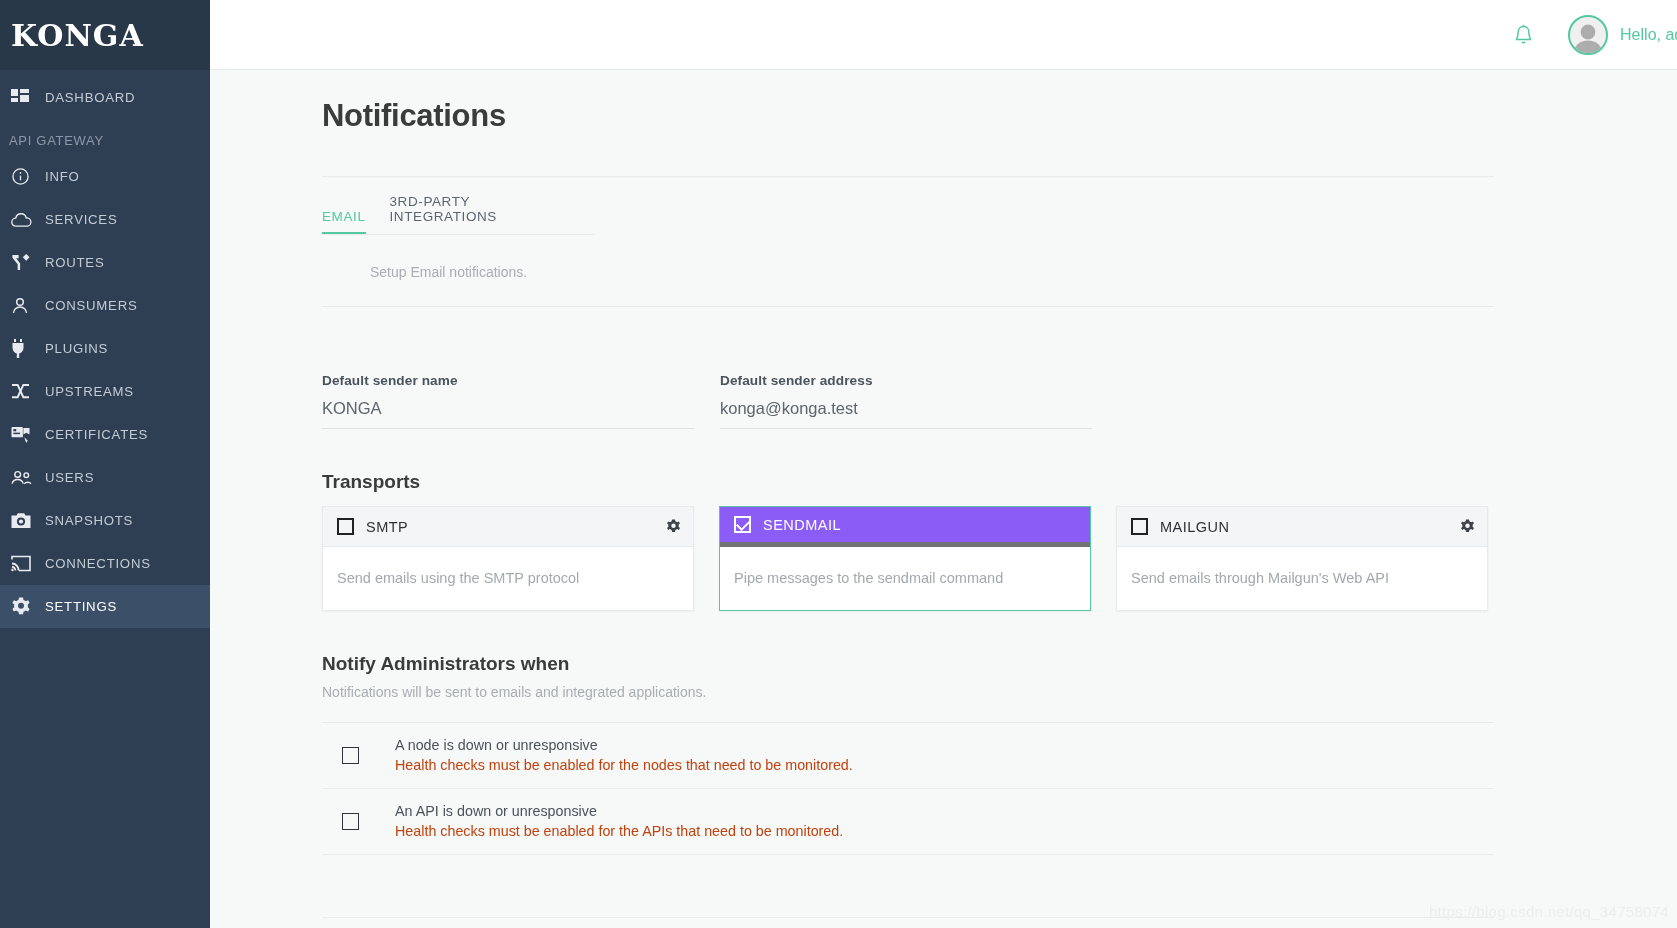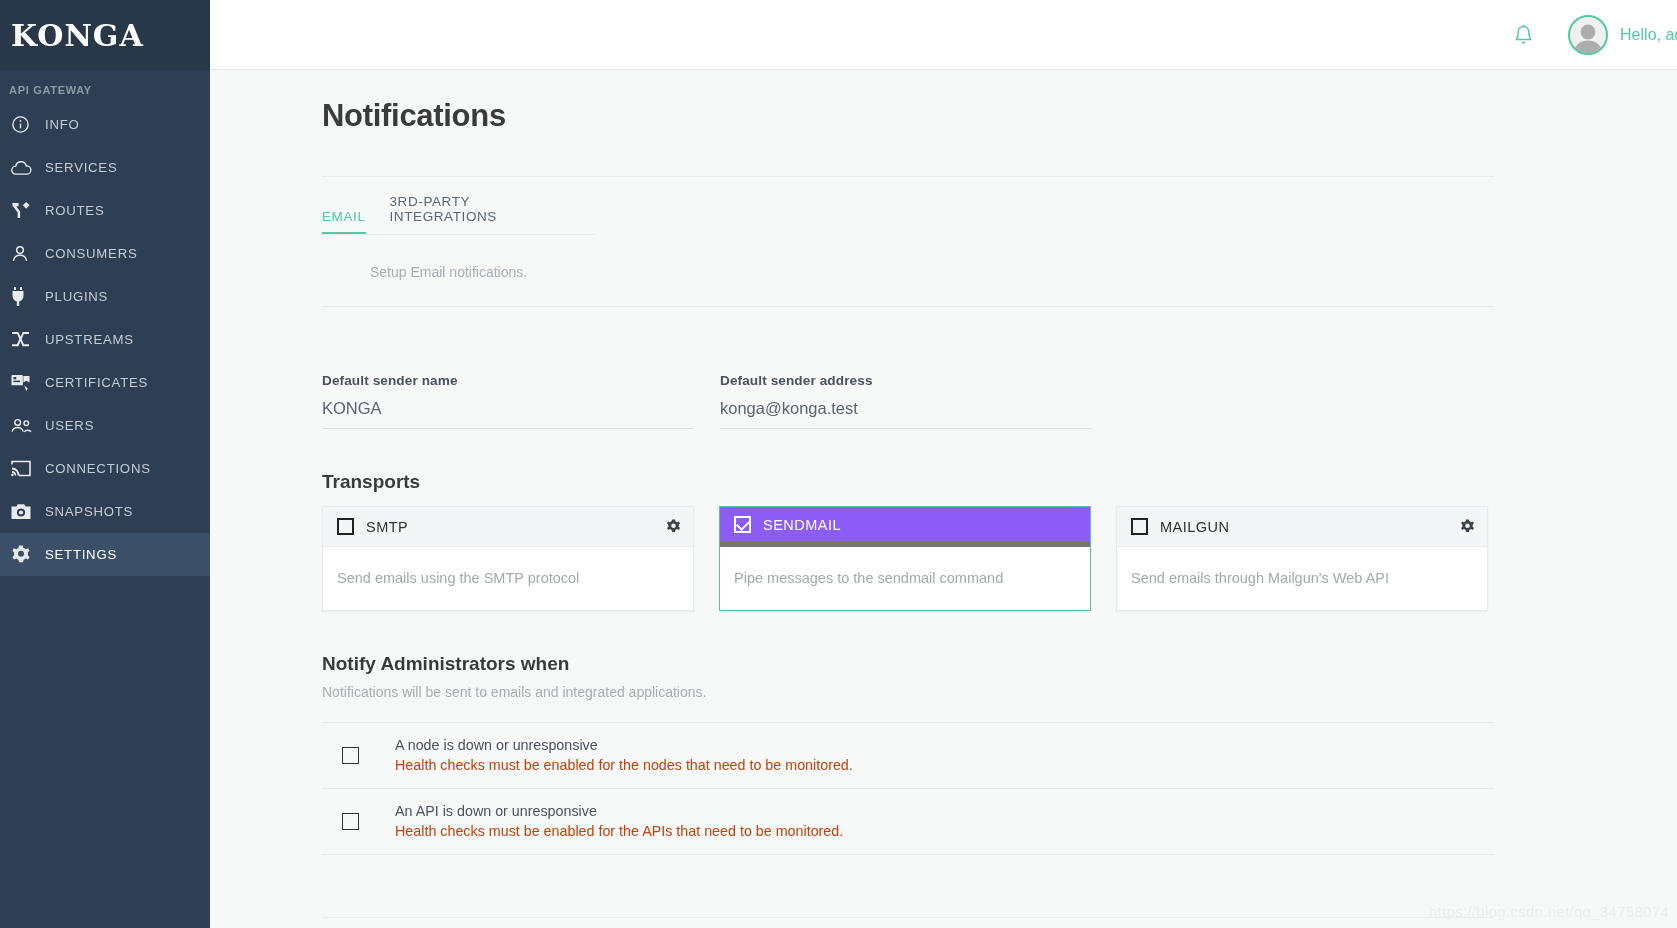--- a/index.html
+++ b/index.html
@@ -38,24 +38,23 @@
   #brand-text {
     color: #ffffff;
     font-family: "DejaVu Serif", serif;
     font-weight: bold;
     font-size: 30px;
     letter-spacing: 1px;
   }
 
   .nav-section-label {
     color: #8d99a6;
-    font-size: 11px;
+    font-size: 13px;
     letter-spacing: 0.7px;
     padding: 14px 0 7px 9px;
-    font-weight: bold;
   }
 
   .nav-item {
     display: flex;
     align-items: center;
     height: 43px;
     padding-left: 11px;
     cursor: pointer;
     color: #c3cbd4;
   }
@@ -329,20 +328,33 @@
 </head>
 <body>
 
 <div id="app">
 
   <nav id="sidebar">
     <div id="brand">
       <span id="brand-text">KONGA</span>
     </div>
 
+    <div style="padding-top:6px;">
+      <div class="nav-item">
+        <span class="nav-icon">
+          <svg width="18" height="18" viewBox="0 0 18 18" fill="currentColor">
+            <rect x="0" y="0" width="7" height="7"></rect>
+              <rect x="9" y="0" width="9" height="4"></rect>
+            <rect x="0" y="9" width="7" height="4"></rect>
+              <rect x="9" y="6" width="9" height="7"></rect>
+          </svg>
+        </span>
+        <span class="nav-label">DASHBOARD</span>
+      </div>
+    </div>
 
     <div>
       <div class="nav-section-label">API GATEWAY</div>
 
       <div class="nav-item">
         <span class="nav-icon">
           <svg width="19" height="19" viewBox="0 0 20 20" fill="none" stroke="currentColor" stroke-width="1.4">
             <circle cx="10" cy="10" r="8"></circle>
               <line x1="10" y1="9" x2="10" y2="14"></line>
               <circle cx="10" cy="6.2" r="0.9" fill="currentColor" stroke="none"></circle>
@@ -424,39 +436,39 @@
               <circle cx="16" cy="5" r="2.4"></circle>
             <path d="M1.2 14 A5.9 5.4 0 0 1 12.8 14"></path>
               <path d="M14 14 A4.5 4.2 0 0 1 21 14"></path>
           </svg>
         </span>
         <span class="nav-label">USERS</span>
       </div>
 
       <div class="nav-item">
         <span class="nav-icon">
+          <svg width="20" height="17" viewBox="0 0 20 17" fill="currentColor">
+            <path d="M0.5 3.5 H5.5 L6.8 1.2 H13.2 L14.5 3.5 H19.5 V16 H0.5 Z"></path>
+            <circle cx="10" cy="9.5" r="4.1" fill="#2e3f54"></circle>
+            <circle cx="10" cy="9.5" r="2.1" fill="currentColor"></circle>
+          </svg>
+        </span>
+        <span class="nav-label">SNAPSHOTS</span>
+      </div>
+
+      <div class="nav-item">
+        <span class="nav-icon">
           <svg width="20" height="17" viewBox="0 0 20 17" fill="none" stroke="currentColor" stroke-width="1.6">
             <path d="M1 4.5 V1.5 H19 V15.5 H8"></path>
             <path d="M1 8.5 A6.5 6.5 0 0 1 7.5 15.5" stroke-width="1.8"></path>
             <path d="M1 12 A3.2 3.2 0 0 1 4.3 15.4" stroke-width="1.8"></path>
             <circle cx="1.4" cy="15" r="1.2" fill="currentColor" stroke="none"></circle>
           </svg>
         </span>
         <span class="nav-label">CONNECTIONS</span>
-      </div>
-
-      <div class="nav-item">
-        <span class="nav-icon">
-          <svg width="20" height="17" viewBox="0 0 20 17" fill="currentColor">
-            <path d="M0.5 3.5 H5.5 L6.8 1.2 H13.2 L14.5 3.5 H19.5 V16 H0.5 Z"></path>
-            <circle cx="10" cy="9.5" r="4.1" fill="#2e3f54"></circle>
-            <circle cx="10" cy="9.5" r="2.1" fill="currentColor"></circle>
-          </svg>
-        </span>
-        <span class="nav-label">SNAPSHOTS</span>
       </div>
 
       <div class="nav-item active">
         <span class="nav-icon">
           <svg width="20" height="20" viewBox="0 0 20 20" fill="currentColor">
             <path d="M10 0.5 L12 0.5 L12.5 3 A7 7 0 0 1 14.8 4.3 L17.1 3.2 L18.6 5.8 L16.8 7.5 A7 7 0 0 1 16.8 10.2 L18.6 11.9 L17.1 14.5 L14.8 13.4 A7 7 0 0 1 12.5 14.7 L12 17.2 L10 17.2 L8 17.2 L7.5 14.7 A7 7 0 0 1 5.2 13.4 L2.9 14.5 L1.4 11.9 L3.2 10.2 A7 7 0 0 1 3.2 7.5 L1.4 5.8 L2.9 3.2 L5.2 4.3 A7 7 0 0 1 7.5 3 L8 0.5 Z"></path>
             <circle cx="10" cy="8.85" r="3" fill="#3b5068"></circle>
           </svg>
         </span>
         <span class="nav-label">SETTINGS</span>

